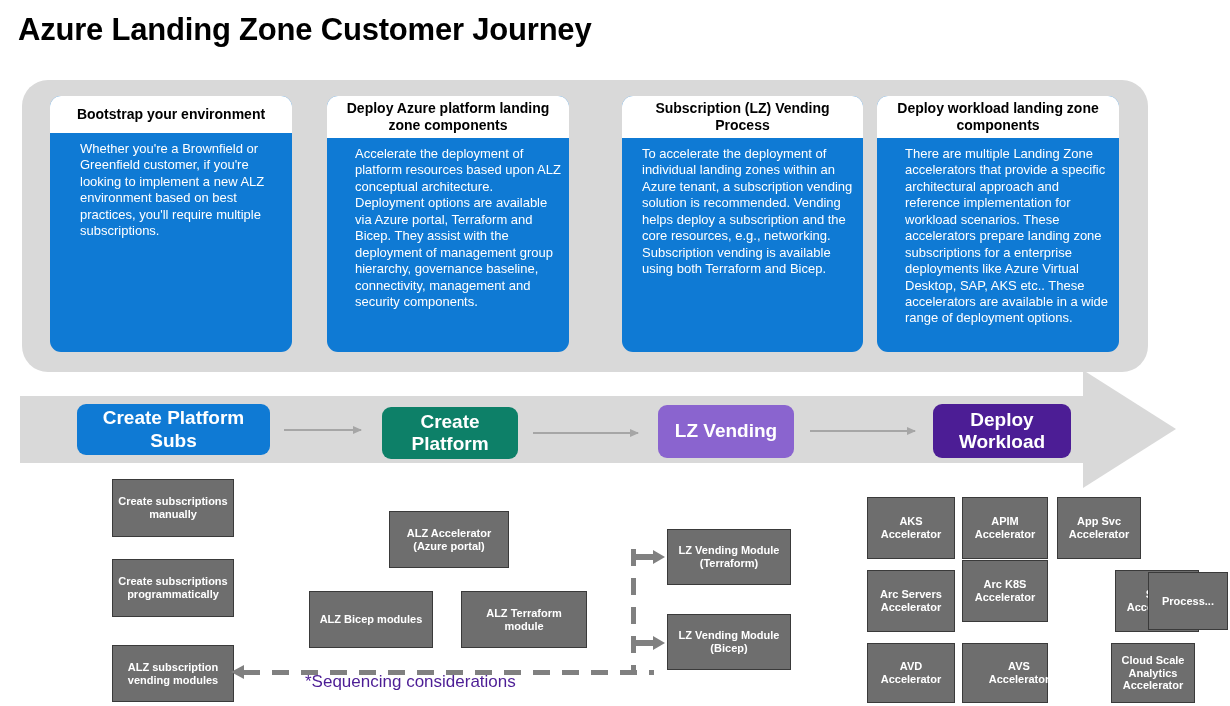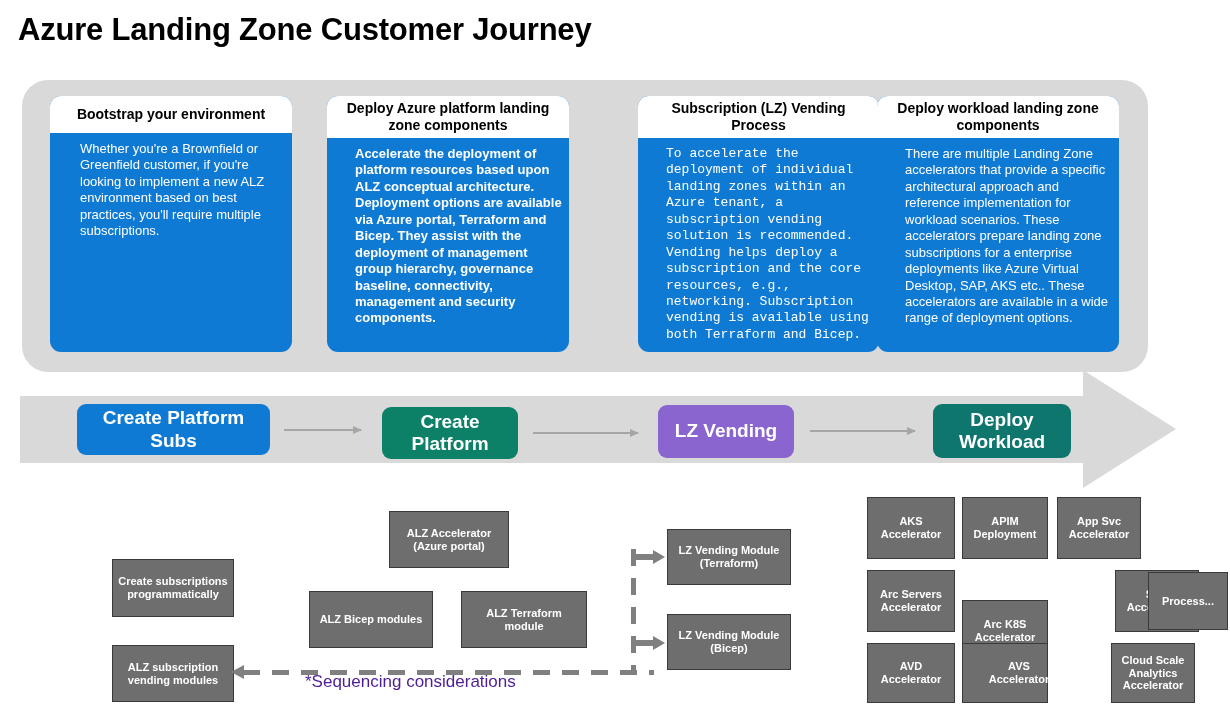--- a/index.html
+++ b/index.html
@@ -71,25 +71,25 @@
   }
   .card-body {
     color: #ffffff;
     font-size: 13px;
     line-height: 1.265;
     padding: 8px 14px 6px 30px;
     box-sizing: border-box;
   }
   .card.c1 { left: 50px;  width: 242px; }
   .card.c2 { left: 327px; width: 242px; }
-  .card.c3 { left: 638px; width: 241px; border-radius: 11px; }
+  .card.c3 { left: 622px; width: 241px; border-radius: 11px; }
   .card.c4 { left: 877px; width: 242px; }
   .card.c1 .card-body { padding-left: 30px; padding-right: 8px; }
-  .card.c2 .card-body { padding-left: 28px; padding-right: 6px; font-weight: bold; }
-  .card.c3 .card-body { padding-left: 28px; padding-right: 6px; font-family: Liberation Mono, monospace; }
+  .card.c2 .card-body { padding-left: 28px; padding-right: 6px; }
+  .card.c3 .card-body { padding-left: 20px; padding-right: 6px; }
   .card.c4 .card-body { padding-left: 28px; padding-right: 6px; }
   .card.c2 .card-header,
   .card.c4 .card-header { padding-left: 14px; padding-right: 14px; }
 
   
   #process-band {
     left: 20px;
     top: 396px;
     width: 1136px;
     height: 67px;
@@ -119,21 +119,21 @@
     font-size: 19px;
     line-height: 1.18;
     display: flex;
     align-items: center;
     justify-content: center;
     text-align: center;
   }
   #stage-1 { left: 77px;  top: 404px; width: 193px; height: 51px; background: #0f7ad4; }
   #stage-2 { left: 382px; top: 407px; width: 136px; height: 52px; background: #0d8068; }
   #stage-3 { left: 658px; top: 405px; width: 136px; height: 53px; background: #8a64cf; }
-  #stage-4 { left: 933px; top: 404px; width: 138px; height: 54px; background: #0f766e; }
+  #stage-4 { left: 933px; top: 404px; width: 138px; height: 54px; background: #4c1d95; }
 
   
   .conn {
     position: absolute;
     height: 2px;
     background: #a6a6a6;
   }
   .conn::after {
     content: "";
     position: absolute;
@@ -178,21 +178,21 @@
   
   #box-lzvm-terraform       { left: 667px; top: 529px; width: 124px; height: 56px; }
   #box-lzvm-bicep           { left: 667px; top: 614px; width: 124px; height: 56px; }
 
   
   #box-aks   { left: 867px;  top: 497px; width: 88px; height: 62px; }
   #box-apim  { left: 962px;  top: 497px; width: 86px; height: 62px; }
   #box-appsvc{ left: 1057px; top: 497px; width: 84px; height: 62px; }
 
   #box-arcsrv{ left: 867px;  top: 570px; width: 88px; height: 62px; }
-  #box-arck8s{ left: 962px;  top: 600px; width: 86px; height: 62px; }
+  #box-arck8s{ left: 962px;  top: 560px; width: 86px; height: 62px; }
   #box-sap   { left: 1115px; top: 570px; width: 84px; height: 62px; }
   #box-others{ left: 1148px; top: 572px; width: 80px; height: 58px; }
 
   #box-avd   { left: 867px;  top: 643px; width: 88px; height: 60px; }
   #box-avs   { left: 962px;  top: 643px; width: 86px; height: 60px; padding-left: 32px; }
   #box-cloudscale { left: 1111px; top: 643px; width: 84px; height: 60px; }
 
   
   #dashed-horizontal {
     left: 243px;
@@ -280,32 +280,33 @@
 
   <div class="stage" id="stage-1">Create Platform Subs</div>
   <div class="stage" id="stage-2">Create Platform</div>
   <div class="stage" id="stage-3">LZ Vending</div>
   <div class="stage" id="stage-4">Deploy Workload</div>
 
   <div class="conn" id="conn-1"></div>
   <div class="conn" id="conn-2"></div>
   <div class="conn" id="conn-3"></div>
 
+  <div class="gbox" id="box-create-manually">Create subscriptions manually</div>
   <div class="gbox" id="box-create-programmatic">Create subscriptions programmatically</div>
   <div class="gbox" id="box-alz-sub-vending">ALZ subscription vending modules</div>
 
   <div class="gbox" id="box-alz-accel-portal">ALZ Accelerator (Azure portal)</div>
   <div class="gbox" id="box-alz-bicep">ALZ Bicep modules</div>
   <div class="gbox" id="box-alz-terraform">ALZ Terraform module</div>
 
   <div class="gbox" id="box-lzvm-terraform">LZ Vending Module (Terraform)</div>
   <div class="gbox" id="box-lzvm-bicep">LZ Vending Module (Bicep)</div>
 
   <div class="gbox" id="box-aks">AKS Accelerator</div>
-  <div class="gbox" id="box-apim">APIM Deployment</div>
+  <div class="gbox" id="box-apim">APIM Accelerator</div>
   <div class="gbox" id="box-appsvc">App Svc Accelerator</div>
 
   <div class="gbox" id="box-arcsrv">Arc Servers Accelerator</div>
   <div class="gbox" id="box-arck8s">Arc K8S Accelerator</div>
   <div class="gbox" id="box-sap">SAP Accelerator</div>
   <div class="gbox" id="box-others">Process...</div>
 
   <div class="gbox" id="box-avd">AVD Accelerator</div>
   <div class="gbox" id="box-avs">AVS Accelerator</div>
   <div class="gbox" id="box-cloudscale">Cloud Scale Analytics Accelerator</div>

